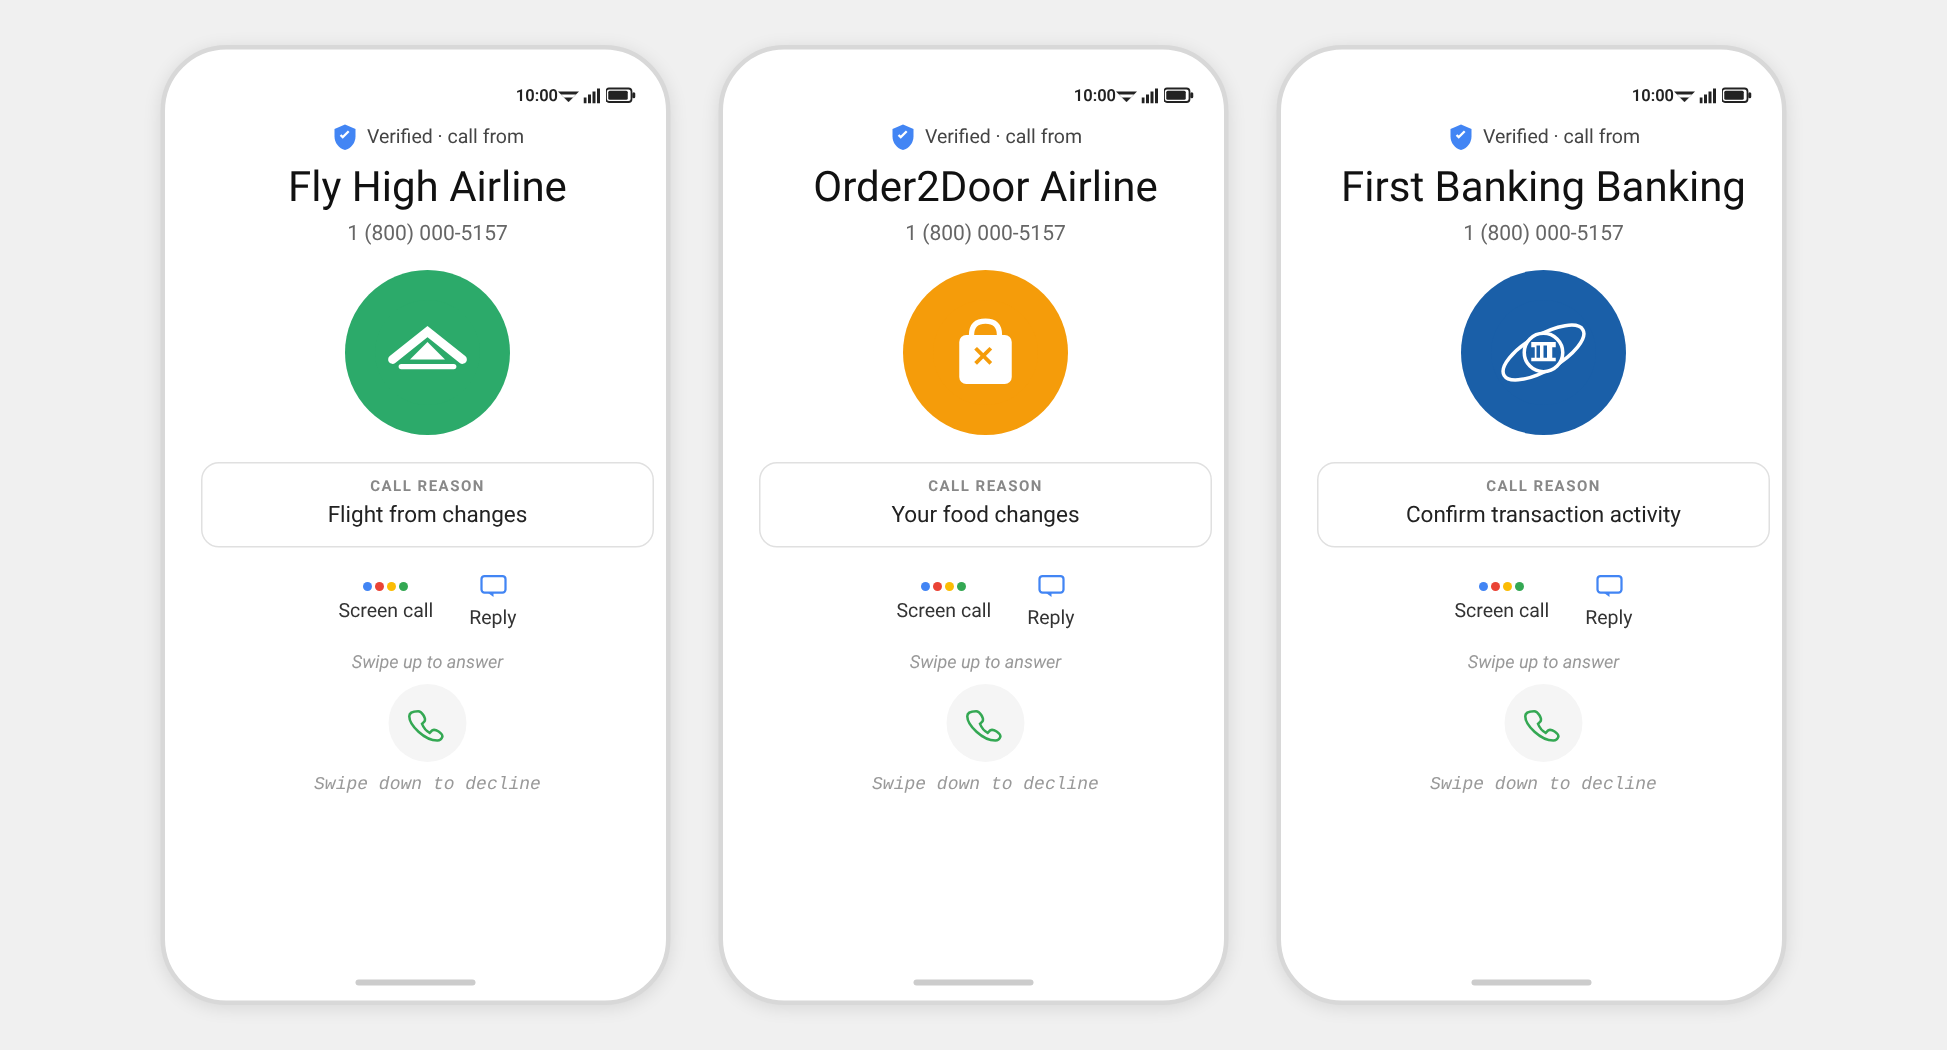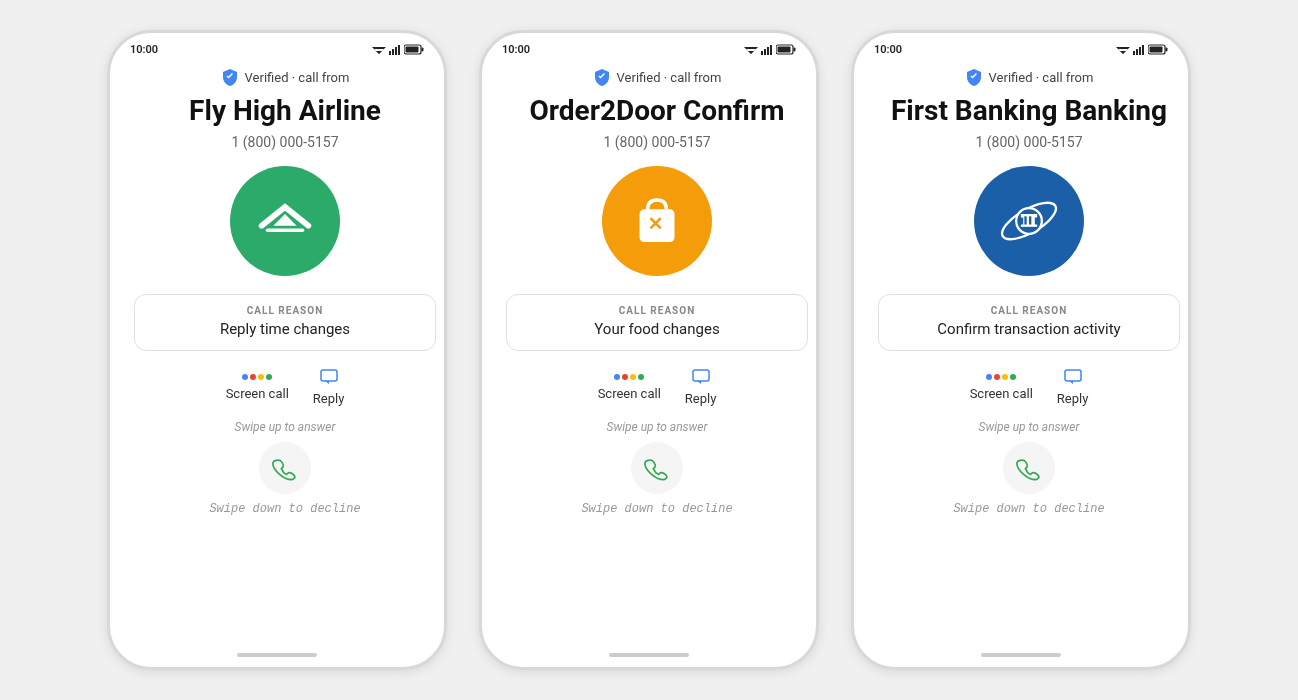--- a/index.html
+++ b/index.html
@@ -43,23 +43,23 @@
       right: -6px;
       top: 140px;
       width: 4px;
       height: 80px;
       background: #c8c8c8;
       border-radius: 0 2px 2px 0;
     }
     .status-bar {
       width: 100%;
       display: flex;
-      justify-content: space-between;
-      align-items: center;
-      padding: 10px 20px 4px 20px;
+      justify-content: flex-end;
+      align-items: center;
+      padding: 24px 20px 4px 20px;
       font-size: 11px;
       font-weight: 600;
       color: #222;
     }
     .status-icons {
       display: flex;
       align-items: center;
       gap: 3px;
       font-size: 11px;
     }
@@ -80,21 +80,21 @@
     .verified-shield {
       width: 18px;
       height: 18px;
     }
     .verified-text {
       font-size: 13px;
       color: #444;
     }
     .caller-name {
       font-size: 28px;
-      font-weight: 700;
+      font-weight: 400;
       color: #111;
       text-align: left;
       margin-bottom: 6px;
       line-height: 1.2;
     }
     .caller-number {
       font-size: 14px;
       color: #666;
       margin-bottom: 16px;
     }
@@ -225,21 +225,21 @@
     <div class="caller-logo" style="background:#2caa6a;">
       <svg viewBox="0 0 60 60" width="70" height="70">
         <circle cx="30" cy="30" r="30" fill="#2caa6a"></circle>
         <path d="M10 34 L30 18 L50 34" fill="none" stroke="white" stroke-width="5" stroke-linecap="round"></path>
         <path d="M20 34 L30 24 L40 34" fill="white"></path>
         <path d="M15 38 L45 38" stroke="white" stroke-width="3" stroke-linecap="round"></path>
       </svg>
     </div>
     <div class="call-reason-box">
       <div class="call-reason-label">CALL REASON</div>
-      <div class="call-reason-text">Reply time changes</div>
+      <div class="call-reason-text">Flight from changes</div>
     </div>
     <div class="action-buttons">
       <button class="action-btn">
         <span class="ga-dots">
           <span class="ga-dot" style="background:#4285f4;"></span>
           <span class="ga-dot" style="background:#ea4335;"></span>
           <span class="ga-dot" style="background:#fbbc04;"></span>
           <span class="ga-dot" style="background:#34a853;"></span>
         </span>
         <span>Screen call</span>
@@ -286,21 +286,21 @@
     </div>
   </div>
   <div class="phone-screen">
     <div class="verified-row">
       <svg class="verified-shield" viewBox="0 0 18 18">
         <path d="M9 1L2 4v5c0 4.18 2.95 8.09 7 9 4.05-.91 7-4.82 7-9V4L9 1z" fill="#4285f4"></path>
         <path d="M7.5 10.5l-2-2 1.06-1.06L7.5 8.38l3.44-3.44 1.06 1.06z" fill="#fff"></path>
       </svg>
       <span class="verified-text">Verified · call from</span>
     </div>
-    <div class="caller-name">Order2Door Confirm</div>
+    <div class="caller-name">Order2Door Airline</div>
     <div class="caller-number">1 (800) 000-5157</div>
     <div class="caller-logo" style="background:#f59c0a;">
       <svg viewBox="0 0 60 60" width="70" height="70">
         <circle cx="30" cy="30" r="30" fill="#f59c0a"></circle>
 
         <rect x="15" y="20" width="30" height="28" rx="4" fill="white"></rect>
 
         <path d="M22 20 Q22 12 30 12 Q38 12 38 20" fill="none" stroke="white" stroke-width="3"></path>
 
         <text x="22" y="38" font-size="16" fill="#f59c0a" font-weight="bold">✕</text>

